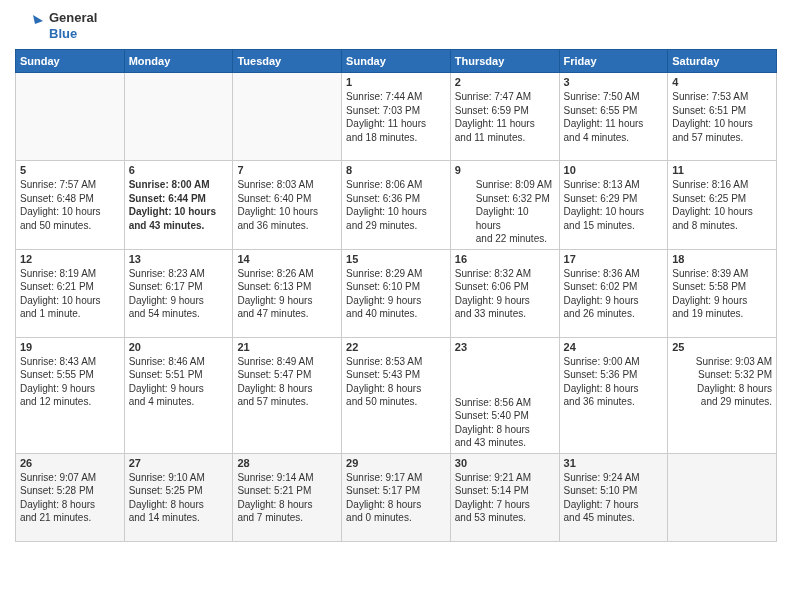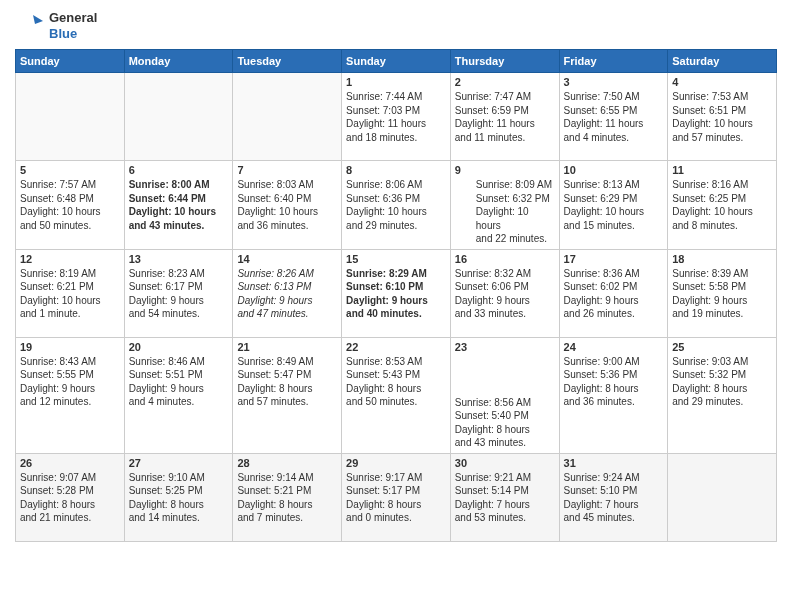--- a/index.html
+++ b/index.html
@@ -205,28 +205,28 @@
           </td>
           <td>
             <div class="day-number">13</div>
             <div class="day-info" style="white-space: pre-line;">Sunrise: 8:23 AM
 Sunset: 6:17 PM
 Daylight: 9 hours
 and 54 minutes.</div>
           </td>
           <td>
             <div class="day-number">14</div>
-            <div class="day-info" style="white-space: pre-line; font-style: italic;">Sunrise: 8:26 AM
+            <div class="day-info" style="white-space: pre-line;">Sunrise: 8:26 AM
 Sunset: 6:13 PM
 Daylight: 9 hours
 and 47 minutes.</div>
           </td>
           <td>
             <div class="day-number">15</div>
-            <div class="day-info" style="white-space: pre-line; font-weight: bold;">Sunrise: 8:29 AM
+            <div class="day-info" style="white-space: pre-line;">Sunrise: 8:29 AM
 Sunset: 6:10 PM
 Daylight: 9 hours
 and 40 minutes.</div>
           </td>
           <td>
             <div class="day-number">16</div>
             <div class="day-info" style="white-space: pre-line;">Sunrise: 8:32 AM
 Sunset: 6:06 PM
 Daylight: 9 hours
 and 33 minutes.</div>
@@ -284,21 +284,21 @@
           </td>
           <td>
             <div class="day-number">24</div>
             <div class="day-info" style="white-space: pre-line;">Sunrise: 9:00 AM
 Sunset: 5:36 PM
 Daylight: 8 hours
 and 36 minutes.</div>
           </td>
           <td>
             <div class="day-number">25</div>
-            <div class="day-info" style="white-space: pre-line;">Sunrise: 9:03 AM
+            <div class="day-info" style="white-space: pre-line; text-align: right;">Sunrise: 9:03 AM
 Sunset: 5:32 PM
 Daylight: 8 hours
 and 29 minutes.</div>
           </td>
         </tr>
         <tr>
           <td>
             <div class="day-number">26</div>
             <div class="day-info" style="white-space: pre-line;">Sunrise: 9:07 AM
 Sunset: 5:28 PM

